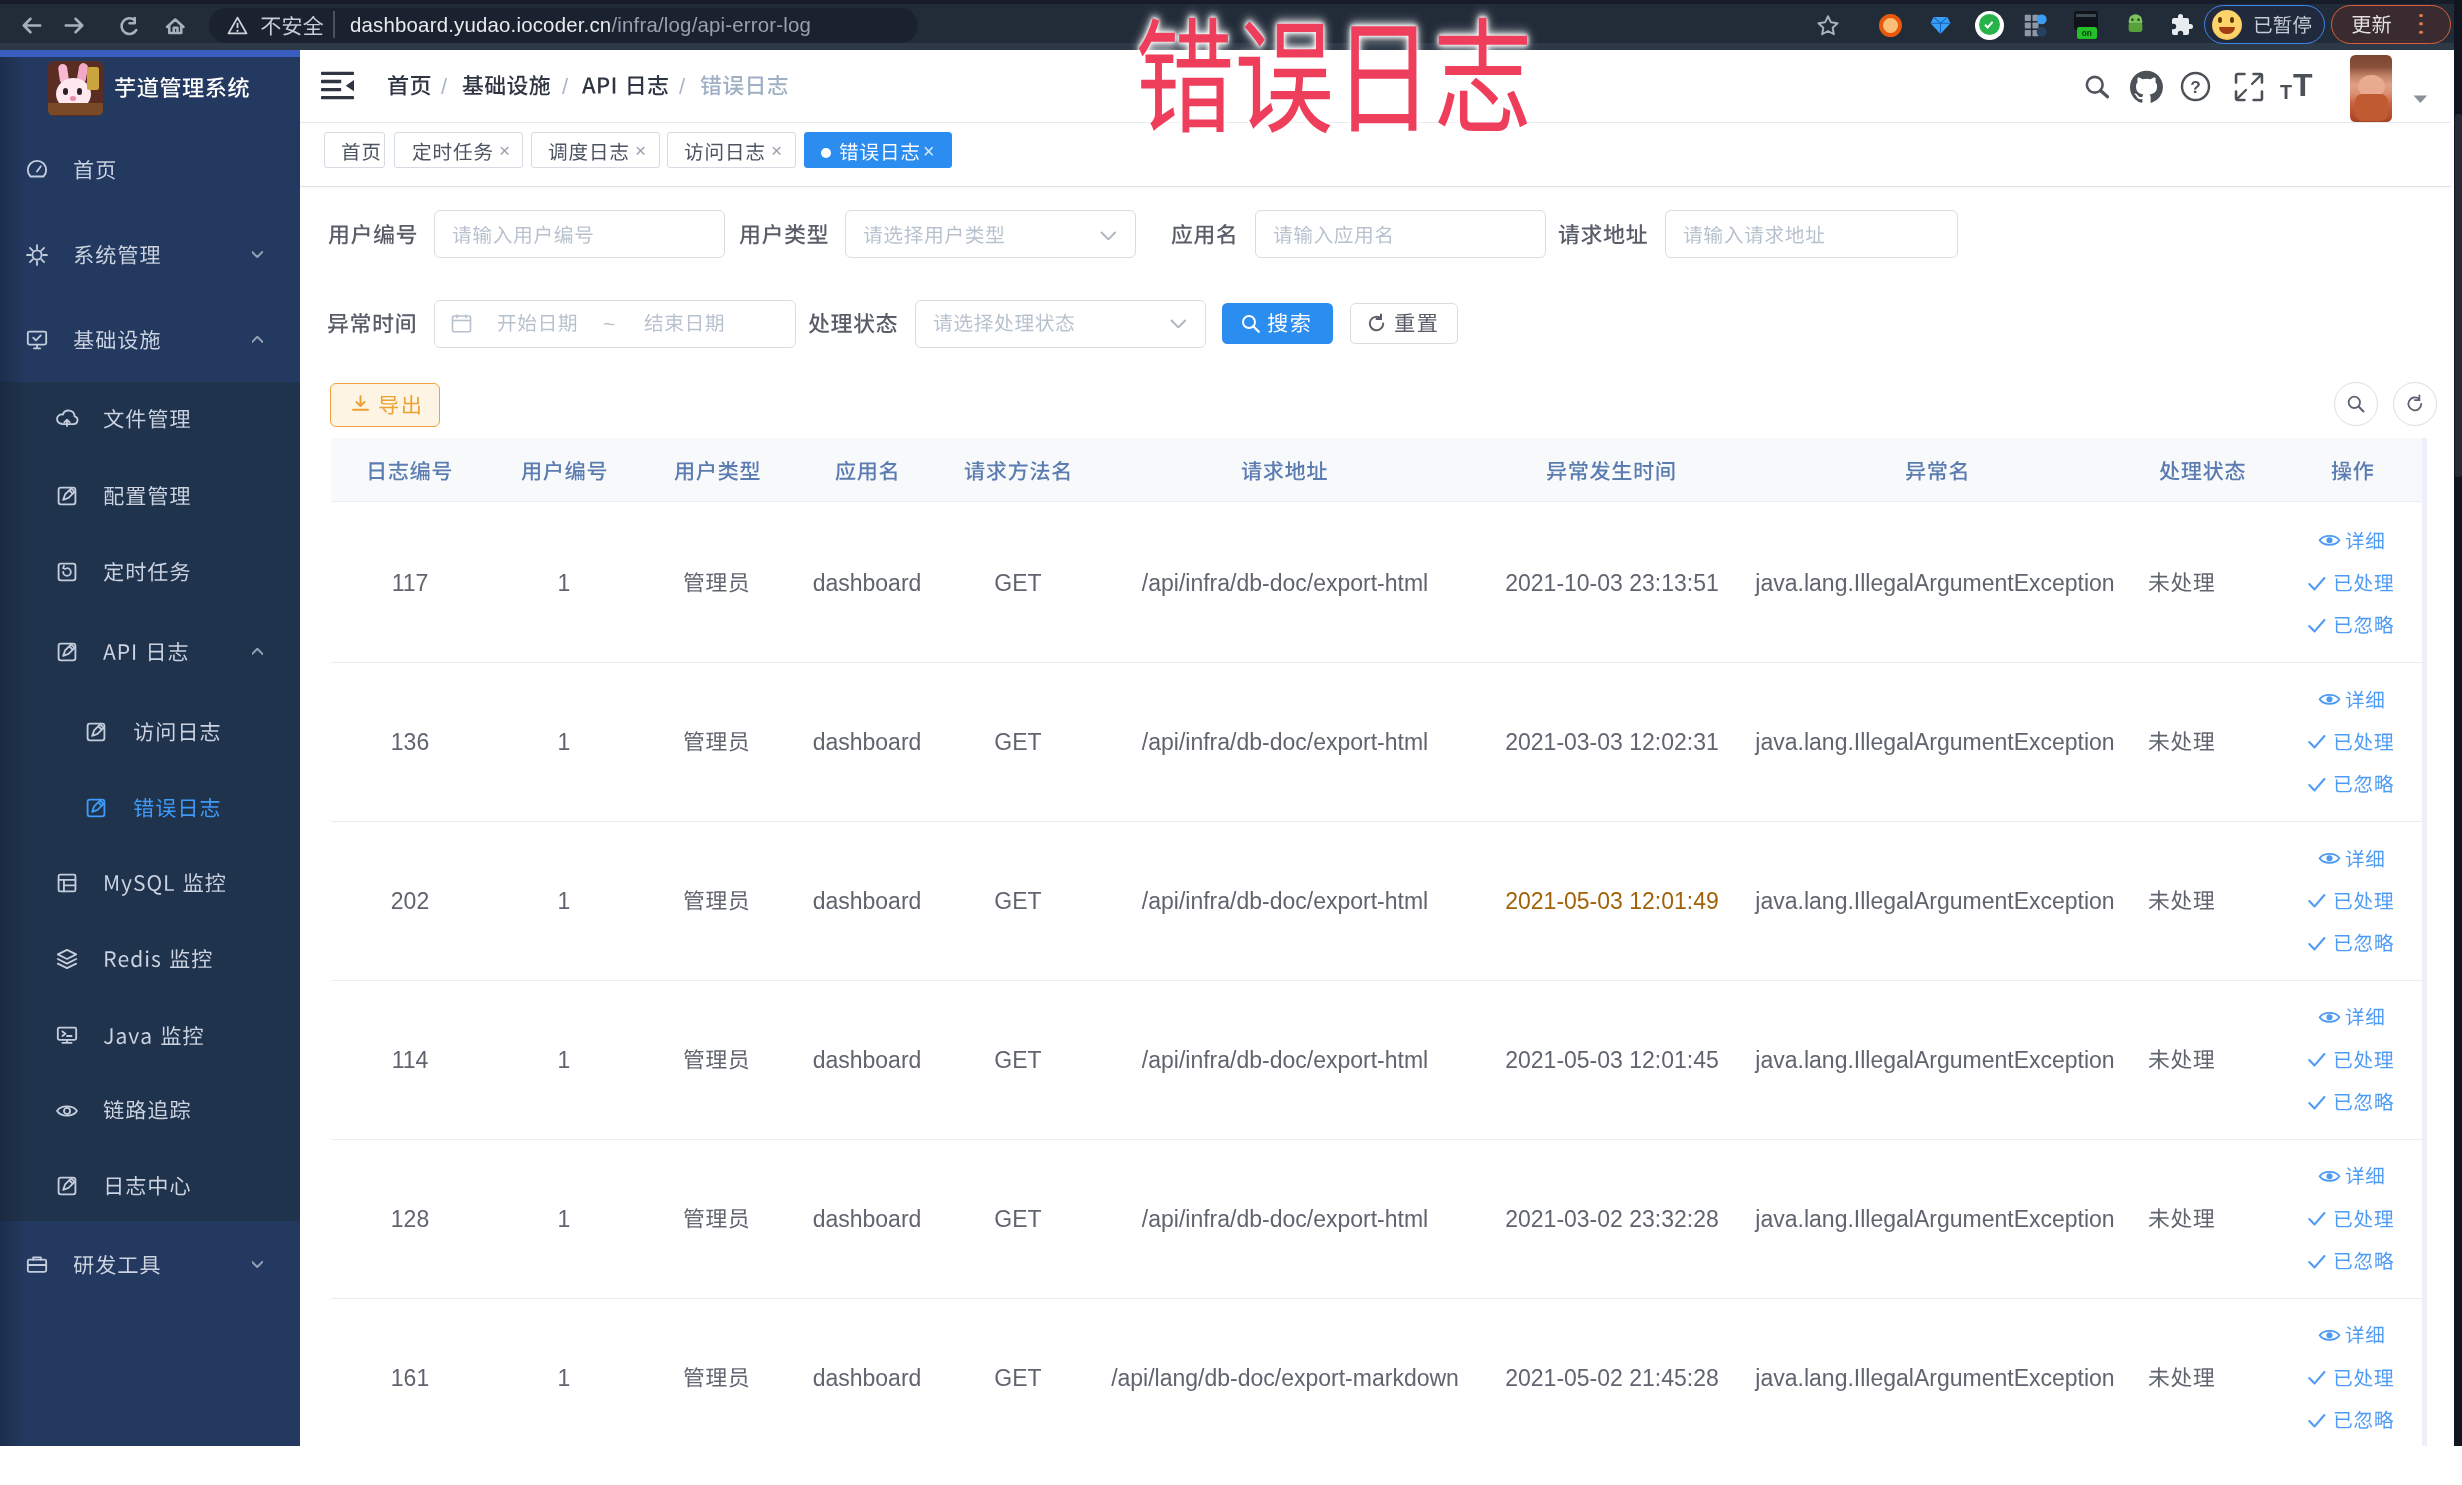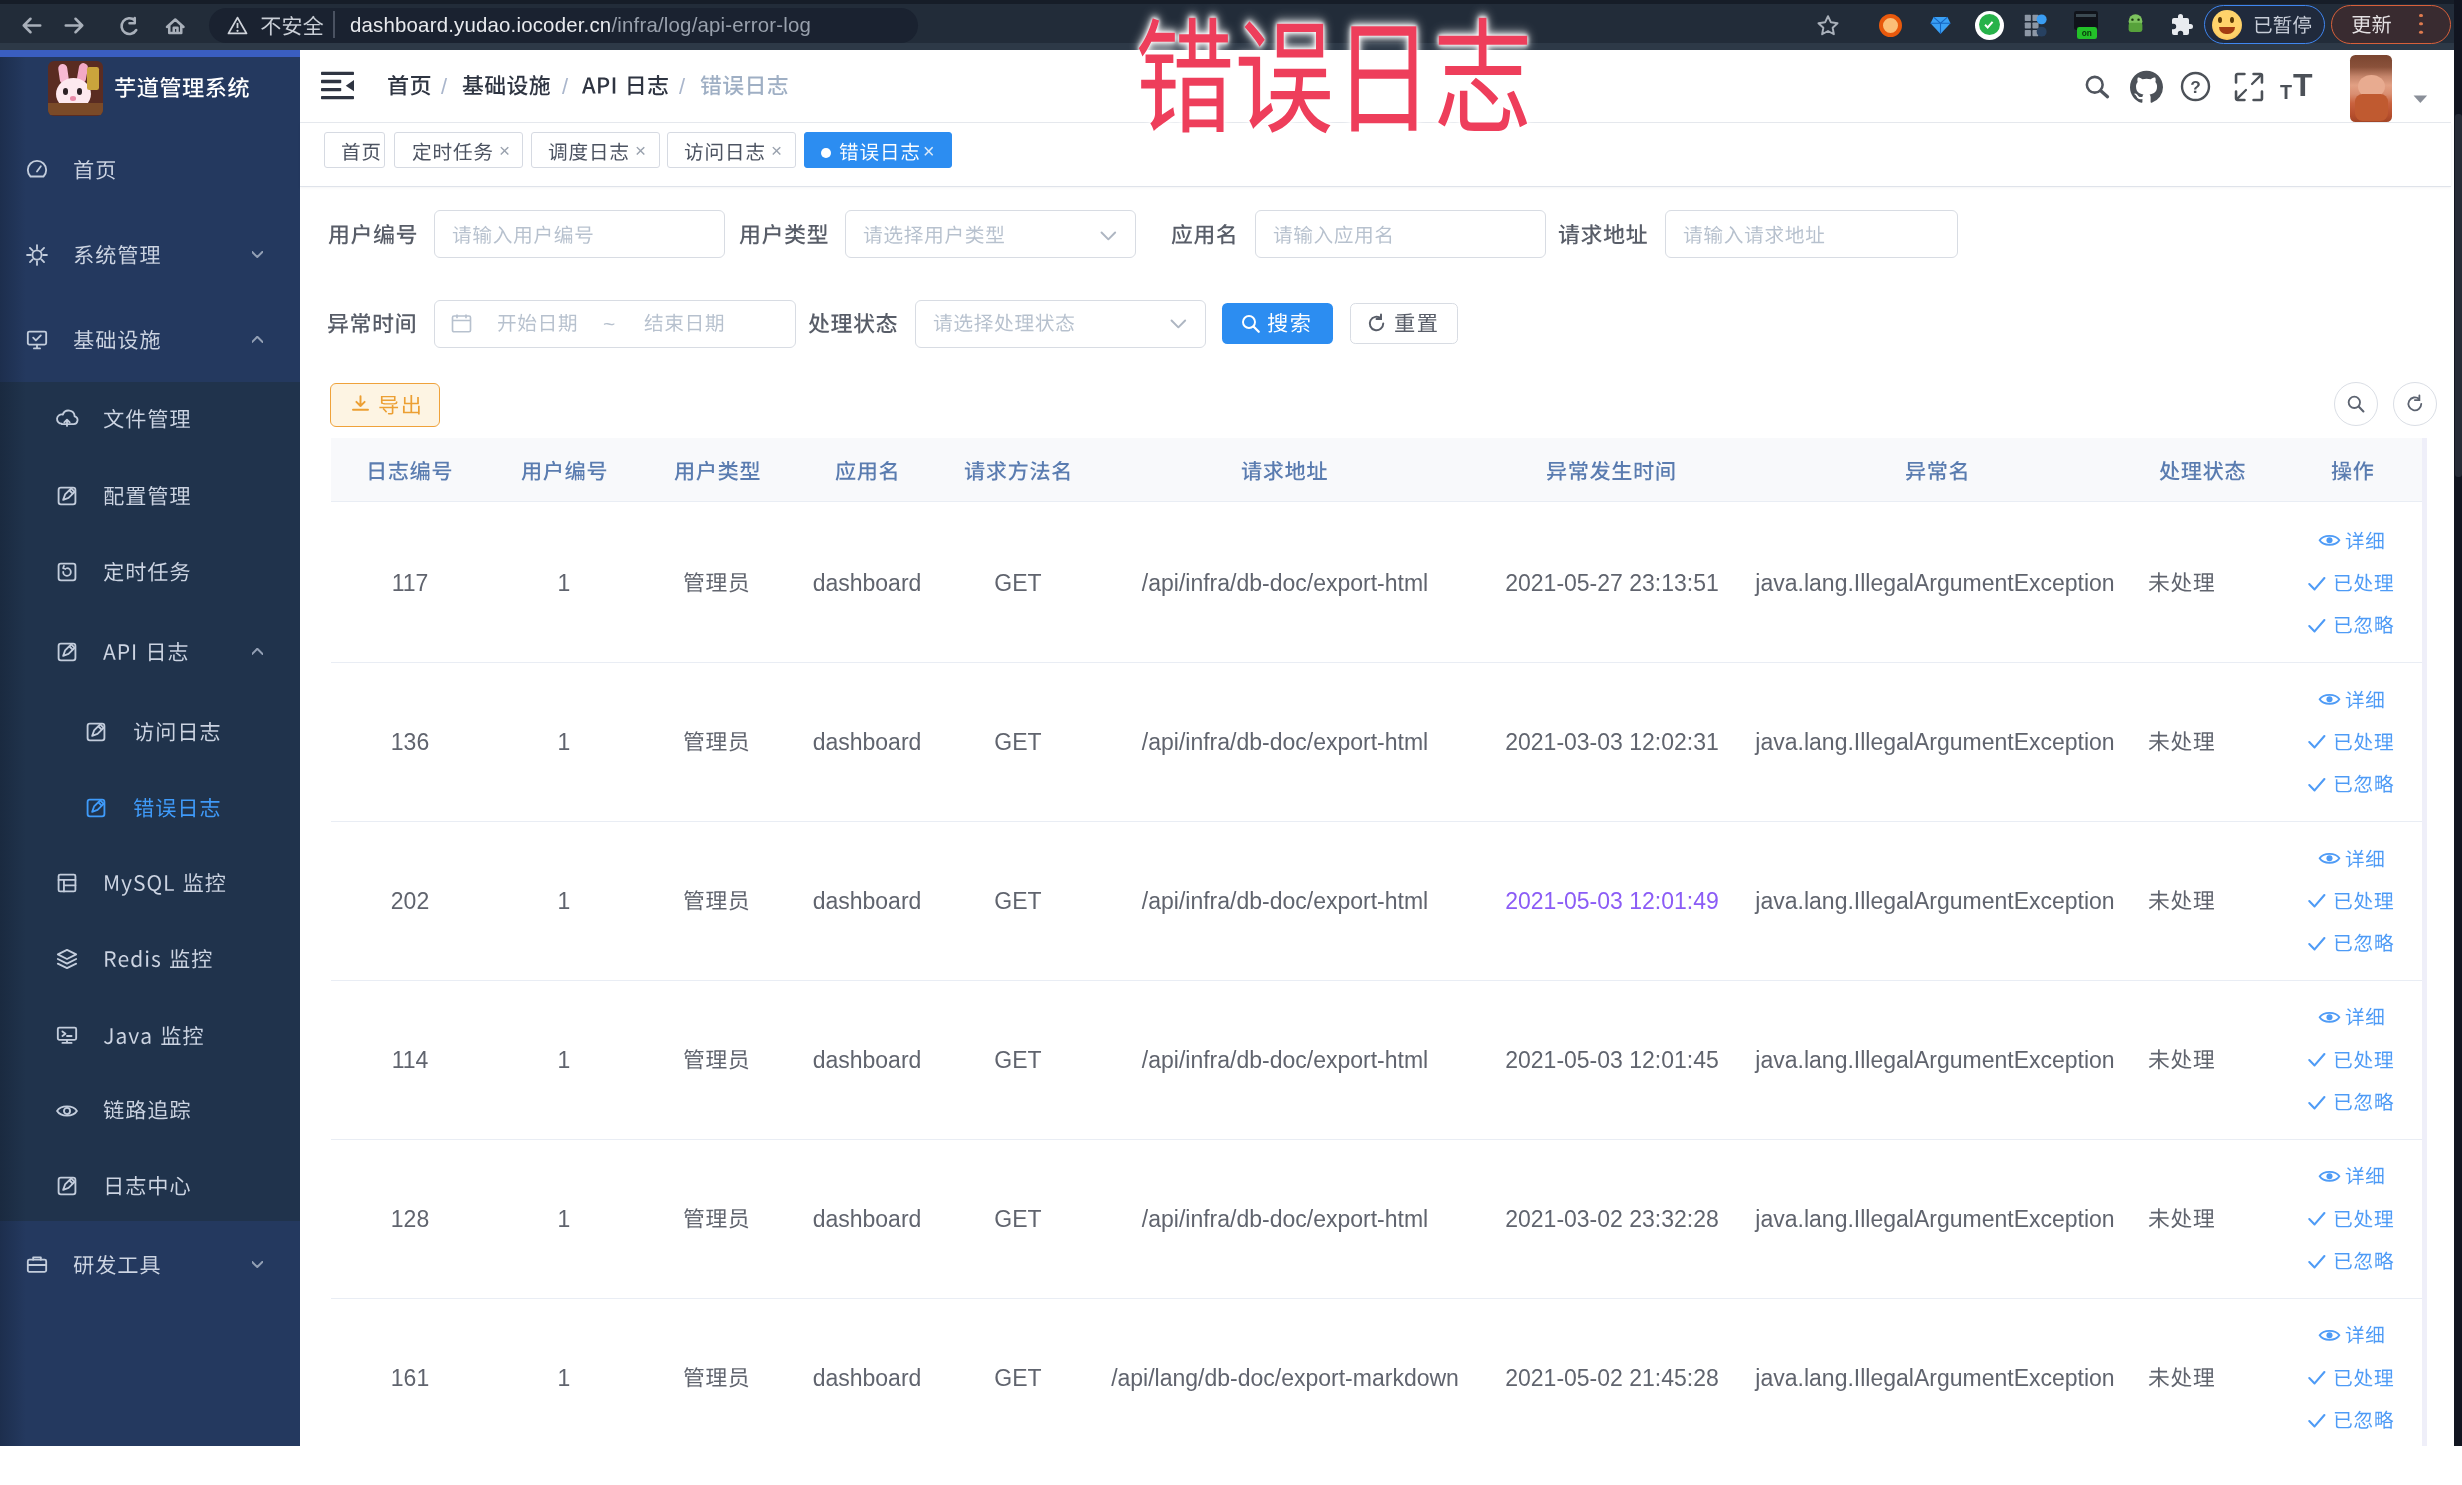--- a/index.html
+++ b/index.html
@@ -584,21 +584,21 @@
     <div style="position:absolute;left:410px;transform:translate(-50%,-50%);top:583px;font:400 23px 'Liberation Sans',sans-serif;color:#60646e;letter-spacing:0;white-space:nowrap">117</div>
     <div style="position:absolute;left:564px;transform:translate(-50%,-50%);top:583px;font:400 23px 'Liberation Sans',sans-serif;color:#60646e;letter-spacing:0;white-space:nowrap">1</div>
     <div style="position:absolute;left:683px;top:568px;"><svg class="" width="67" height="29" style="" fill="#60646e" viewBox="0 0 89 38">
         <use href="#g18" transform="translate(0.0 29.7) scale(0.029)"></use>
         <use href="#g19" transform="translate(29.8 29.7) scale(0.029)"></use>
         <use href="#g135" transform="translate(59.6 29.7) scale(0.029)"></use>
       </svg></div>
     <div style="position:absolute;left:867px;transform:translate(-50%,-50%);top:583px;font:400 23px 'Liberation Sans',sans-serif;color:#60646e;letter-spacing:0;white-space:nowrap">dashboard</div>
     <div style="position:absolute;left:1018px;transform:translate(-50%,-50%);top:583px;font:400 23px 'Liberation Sans',sans-serif;color:#60646e;letter-spacing:0;white-space:nowrap">GET</div>
     <div style="position:absolute;left:1285px;transform:translate(-50%,-50%);top:583px;font:400 23px 'Liberation Sans',sans-serif;color:#60646e;letter-spacing:0;white-space:nowrap">/api/infra/db-doc/export-html</div>
-    <div style="position:absolute;left:1612px;transform:translate(-50%,-50%);top:583px;font:400 23px 'Liberation Sans',sans-serif;color:#60646e;letter-spacing:0;white-space:nowrap">2021-05-27 23:13:51</div>
+    <div style="position:absolute;left:1612px;transform:translate(-50%,-50%);top:583px;font:400 23px 'Liberation Sans',sans-serif;color:#60646e;letter-spacing:0;white-space:nowrap">2021-10-03 23:13:51</div>
     <div style="position:absolute;left:1935px;transform:translate(-50%,-50%);top:583px;font:400 23px 'Liberation Sans',sans-serif;color:#60646e;letter-spacing:0;white-space:nowrap">java.lang.IllegalArgumentException</div>
     <div style="position:absolute;left:2148px;top:568px;"><svg class="" width="67" height="29" style="" fill="#60646e" viewBox="0 0 89 38">
         <use href="#g136" transform="translate(0.0 29.7) scale(0.029)"></use>
         <use href="#g121" transform="translate(29.8 29.7) scale(0.029)"></use>
         <use href="#g19" transform="translate(59.6 29.7) scale(0.029)"></use>
       </svg></div>
     <svg class="ab" style="left:2318px;top:532px" width="23" height="16.7" viewBox="0 0 30 22">
       <path d="M2 11 C7 3 23 3 28 11 C23 19 7 19 2 11 Z" fill="none" stroke="#4e9bf6" stroke-width="2.4"></path>
       <circle cx="15" cy="11" r="4" fill="#4e9bf6"></circle>
     </svg>
@@ -668,21 +668,21 @@
     <div style="position:absolute;left:410px;transform:translate(-50%,-50%);top:901px;font:400 23px 'Liberation Sans',sans-serif;color:#60646e;letter-spacing:0;white-space:nowrap">202</div>
     <div style="position:absolute;left:564px;transform:translate(-50%,-50%);top:901px;font:400 23px 'Liberation Sans',sans-serif;color:#60646e;letter-spacing:0;white-space:nowrap">1</div>
     <div style="position:absolute;left:683px;top:886px;"><svg class="" width="67" height="29" style="" fill="#60646e" viewBox="0 0 89 38">
         <use href="#g18" transform="translate(0.0 29.7) scale(0.029)"></use>
         <use href="#g19" transform="translate(29.8 29.7) scale(0.029)"></use>
         <use href="#g135" transform="translate(59.6 29.7) scale(0.029)"></use>
       </svg></div>
     <div style="position:absolute;left:867px;transform:translate(-50%,-50%);top:901px;font:400 23px 'Liberation Sans',sans-serif;color:#60646e;letter-spacing:0;white-space:nowrap">dashboard</div>
     <div style="position:absolute;left:1018px;transform:translate(-50%,-50%);top:901px;font:400 23px 'Liberation Sans',sans-serif;color:#60646e;letter-spacing:0;white-space:nowrap">GET</div>
     <div style="position:absolute;left:1285px;transform:translate(-50%,-50%);top:901px;font:400 23px 'Liberation Sans',sans-serif;color:#60646e;letter-spacing:0;white-space:nowrap">/api/infra/db-doc/export-html</div>
-    <div style="position:absolute;left:1612px;transform:translate(-50%,-50%);top:901px;font:400 23px 'Liberation Sans',sans-serif;color:#8b5cf6;letter-spacing:0;white-space:nowrap">2021-05-03 12:01:49</div>
+    <div style="position:absolute;left:1612px;transform:translate(-50%,-50%);top:901px;font:400 23px 'Liberation Sans',sans-serif;color:#a16207;letter-spacing:0;white-space:nowrap">2021-05-03 12:01:49</div>
     <div style="position:absolute;left:1935px;transform:translate(-50%,-50%);top:901px;font:400 23px 'Liberation Sans',sans-serif;color:#60646e;letter-spacing:0;white-space:nowrap">java.lang.IllegalArgumentException</div>
     <div style="position:absolute;left:2148px;top:886px;"><svg class="" width="67" height="29" style="" fill="#60646e" viewBox="0 0 89 38">
         <use href="#g136" transform="translate(0.0 29.7) scale(0.029)"></use>
         <use href="#g121" transform="translate(29.8 29.7) scale(0.029)"></use>
         <use href="#g19" transform="translate(59.6 29.7) scale(0.029)"></use>
       </svg></div>
     <svg class="ab" style="left:2318px;top:850px" width="23" height="16.7" viewBox="0 0 30 22">
       <path d="M2 11 C7 3 23 3 28 11 C23 19 7 19 2 11 Z" fill="none" stroke="#4e9bf6" stroke-width="2.4"></path>
       <circle cx="15" cy="11" r="4" fill="#4e9bf6"></circle>
     </svg>

